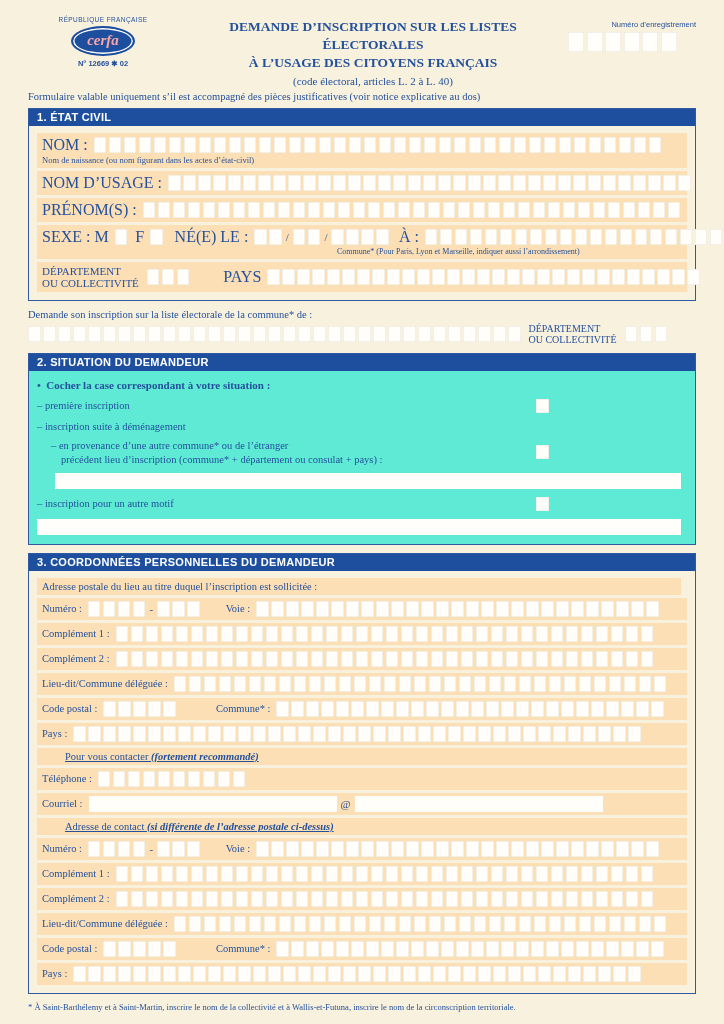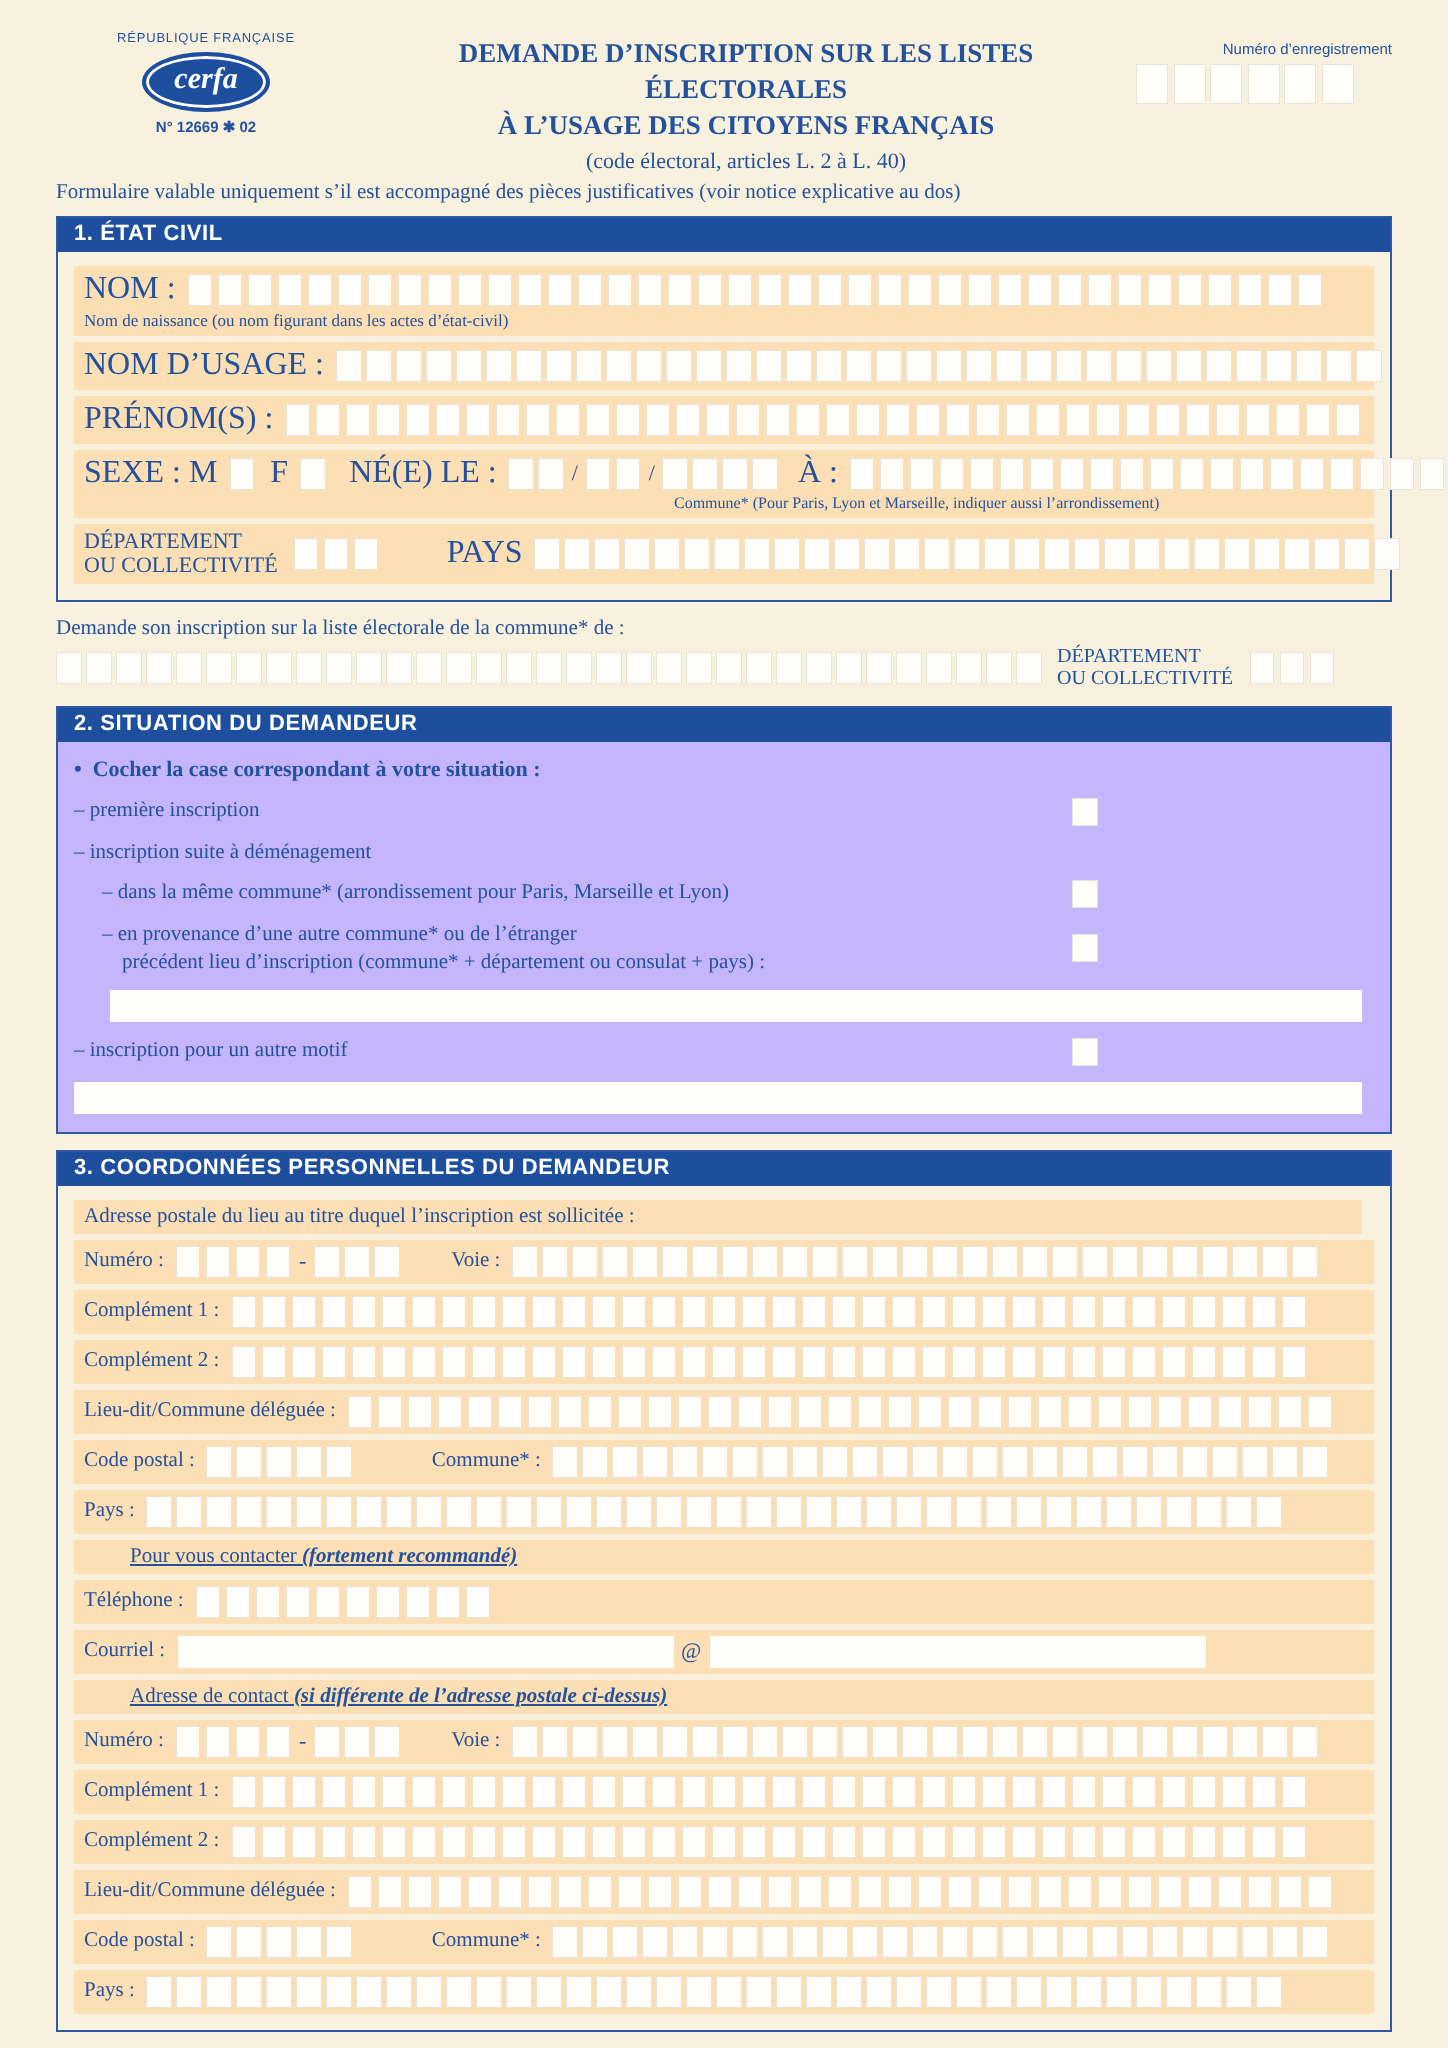--- a/index.html
+++ b/index.html
@@ -10,21 +10,21 @@
     color:#24519c;
     overflow:hidden;
   }
   .page { width:724px; height:1024px; padding:12px 28px 6px 28px; }
 
   
   .hdr { display:flex; align-items:flex-start; margin-bottom:4px; }
   .logo-col { width:150px; text-align:center; padding-top:4px; }
   .rf { font-family:"Liberation Sans", sans-serif; font-size:6.5px; letter-spacing:.4px; margin-bottom:3px; }
   .cerfa-oval {
-    display:inline-block; background:#1d4f9e; color:#ffffff;
+    display:inline-block; background:#1d4f9e; color:#fca5a5;
     font-family:"Liberation Serif", serif; font-style:italic; font-weight:bold;
     font-size:15px; padding:4px 14px 5px 14px; border-radius:50%;
     border:2px solid #1d4f9e; box-shadow:inset 0 0 0 1.5px #fff;
   }
   .cerfa-num { font-family:"Liberation Sans", sans-serif; font-weight:bold; font-size:7.5px; margin-top:3px; }
   .title-col { flex:1; text-align:center; padding-top:6px; }
   .t1 { font-weight:bold; font-size:13.5px; line-height:1.35; }
   .t3 { font-size:11px; margin-top:2px; }
   .reg-col { width:128px; padding-top:8px; }
   .reg-lbl { font-family:Liberation Sans, sans-serif; font-size:7.5px; margin-bottom:3px; text-align:right; }
@@ -42,21 +42,21 @@
   .bi { font-style:italic; font-weight:bold; }
 
   
   .section { border:1.5px solid #2f5aa3; margin-bottom:8px; }
   .sec-h {
     background:#1d4f9e; color:#fff;
     font-family:"Liberation Sans", sans-serif; font-weight:bold;
     font-size:11px; letter-spacing:.3px; padding:2px 8px 3px 8px;
   }
   .sec-b { padding:4px 8px 5px 8px; }
-  .sec-b.solid { background:#c4b5fd; }
+  .sec-b.solid { background:#5eead4; }
   .band { background:#fcdfb5; padding:3px 5px; margin:3px 0; }
   .row { display:flex; align-items:center; }
   .lbl { font-size:16px; white-space:nowrap; margin-right:6px; }
   .lbl-sm { font-size:10.5px; white-space:nowrap; margin-right:6px; }
   .cap { font-size:8.5px; margin-top:1px; }
   .cap2 { font-size:8px; margin-left:295px; margin-top:1px; }
   .sep { font-size:11px; margin:0 4px; }
   .two-line { font-size:11px; line-height:1.1; margin-right:8px; white-space:nowrap; }
   .two-line-sm { font-size:10px; line-height:1.1; margin:0 8px; white-space:nowrap; }
 
@@ -392,24 +392,20 @@
 
       <div class="s2row">
         <span>– première inscription</span>
         <span class="cb chk"></span>
       </div>
 
       <div class="s2row" style="margin-bottom:4px;">
         <span>– inscription suite à déménagement</span>
       </div>
 
-      <div class="s2row ind">
-        <span>– dans la même commune* (arrondissement pour Paris, Marseille et Lyon)</span>
-        <span class="cb chk"></span>
-      </div>
 
       <div class="s2row ind" style="align-items:center;">
         <div>
           <div>– en provenance d’une autre commune* ou de l’étranger</div>
           <div style="padding-left:10px; margin-top:3px;">précédent lieu d’inscription (commune* + département ou consulat + pays) :</div>
         </div>
         <span class="cb chk"></span>
       </div>
       <div class="wbar" style="margin:2px 6px 8px 18px;"></div>
 

